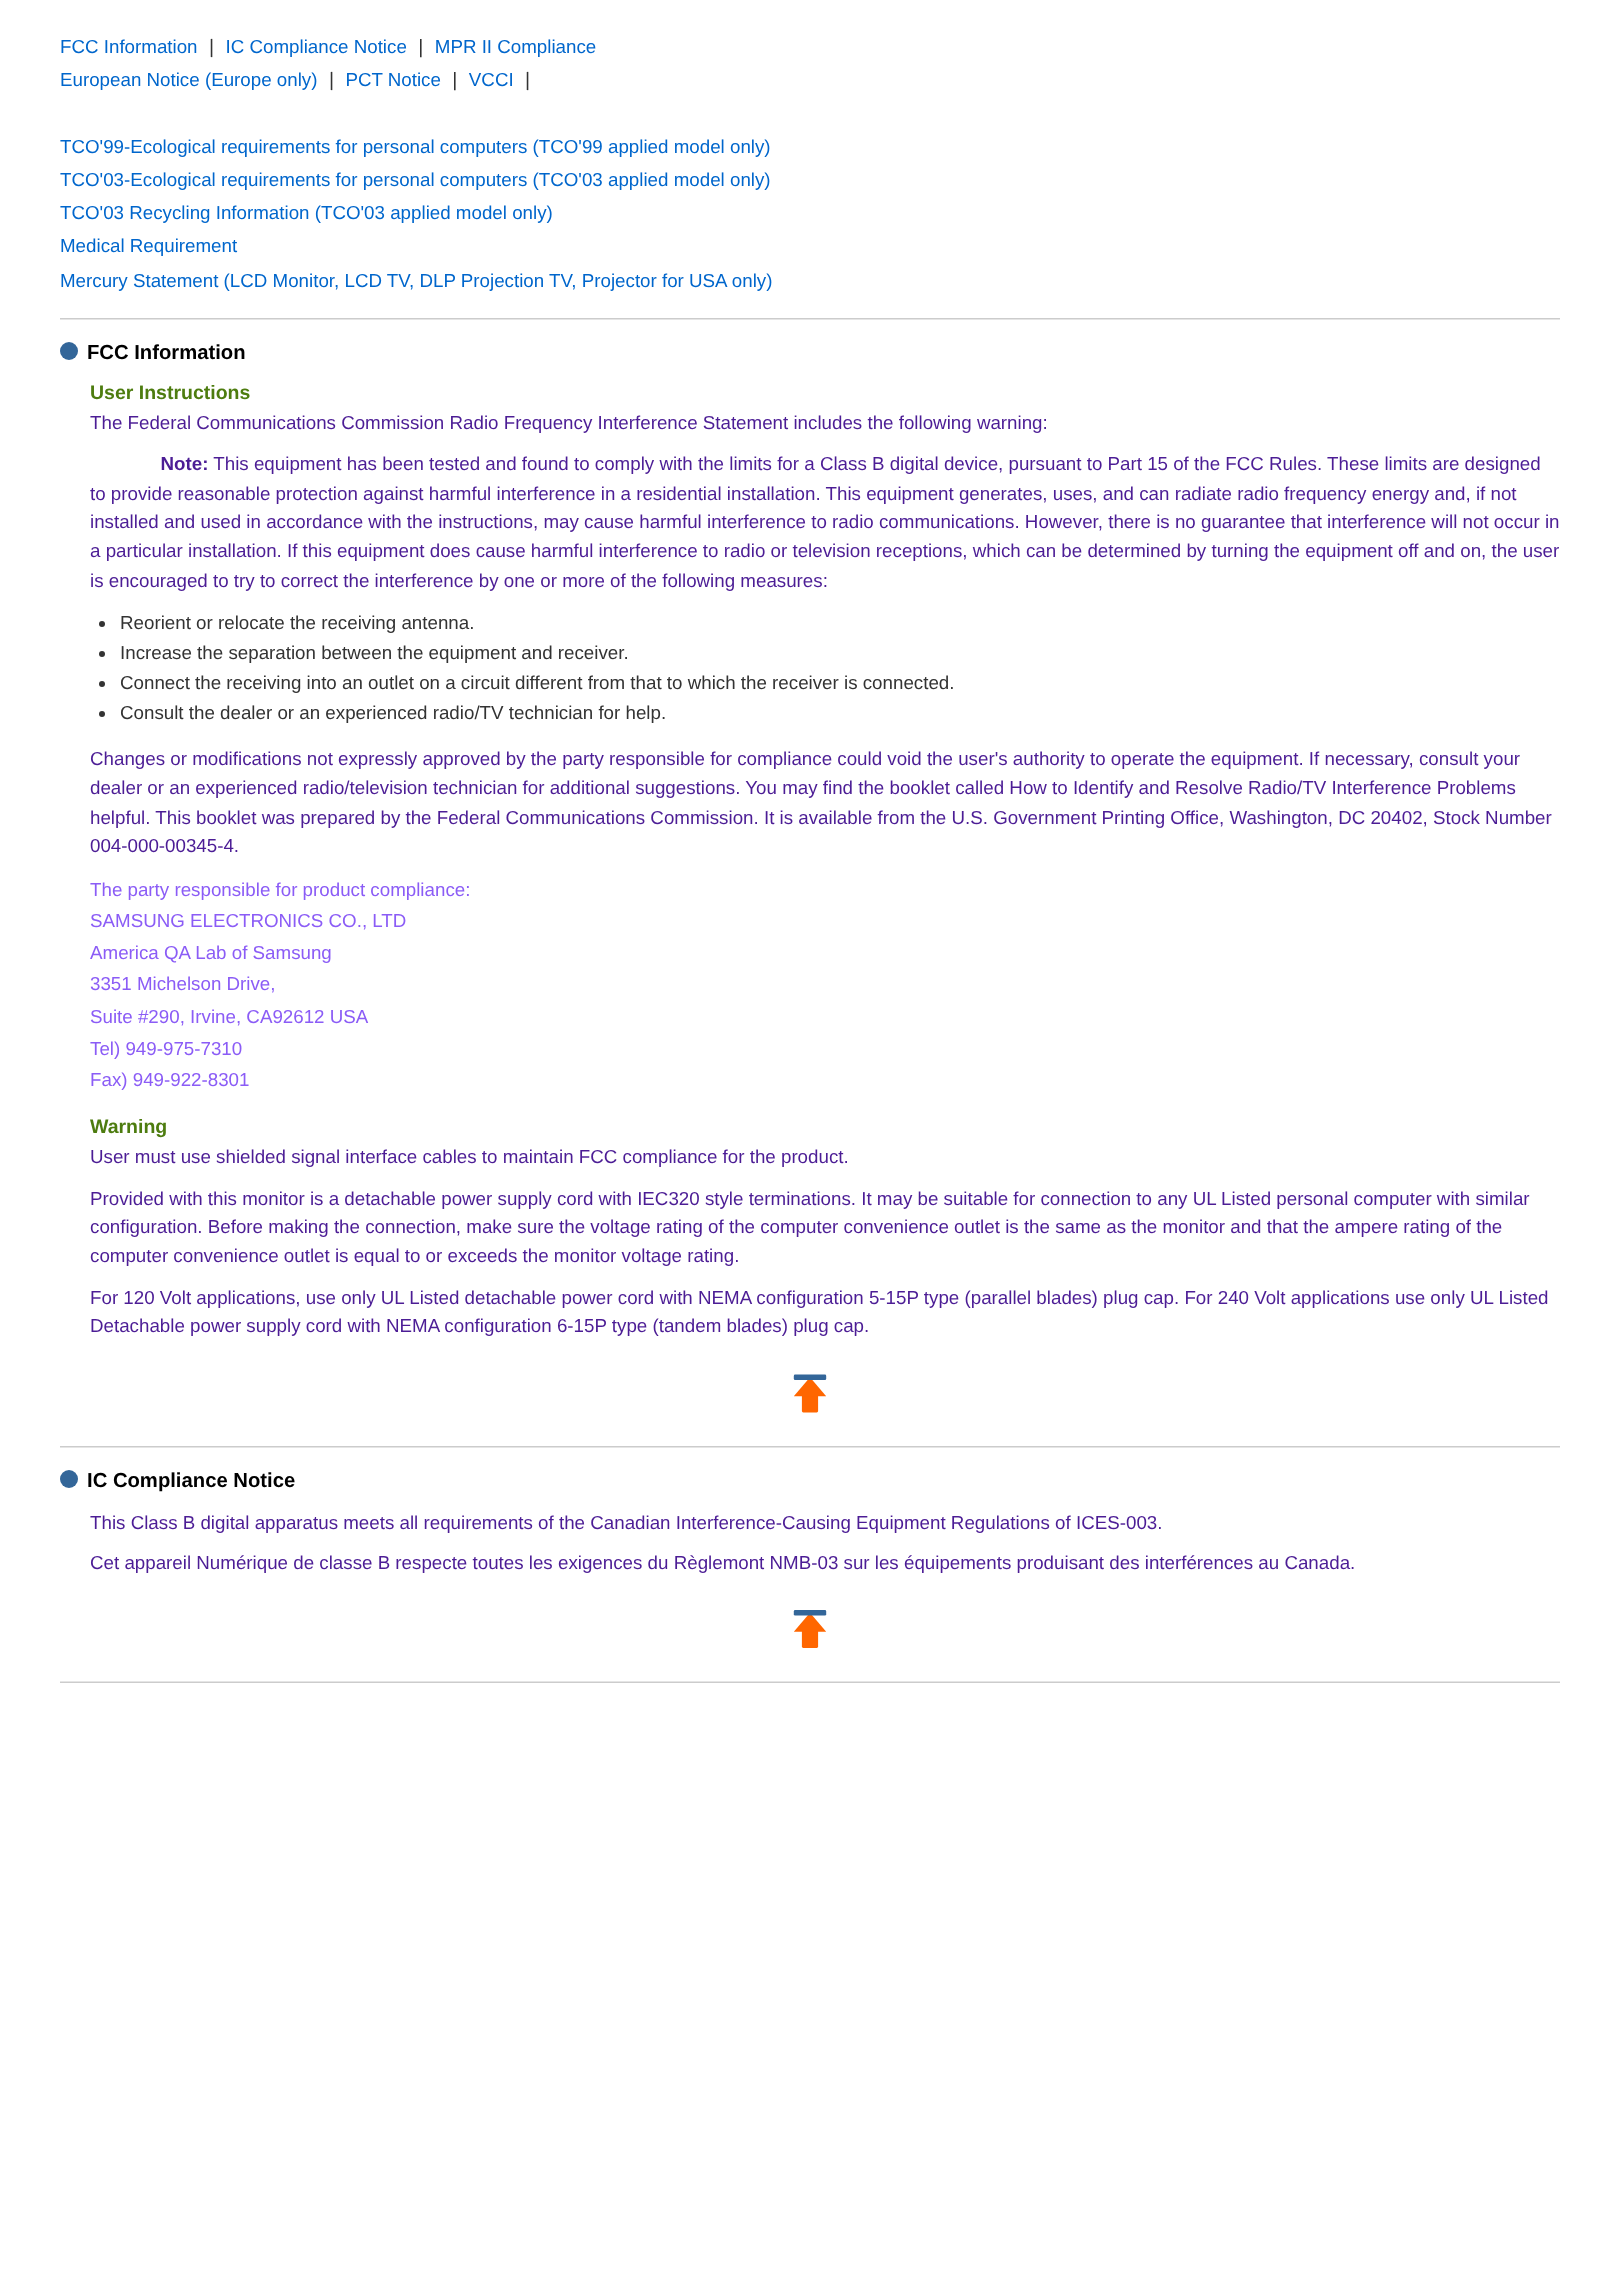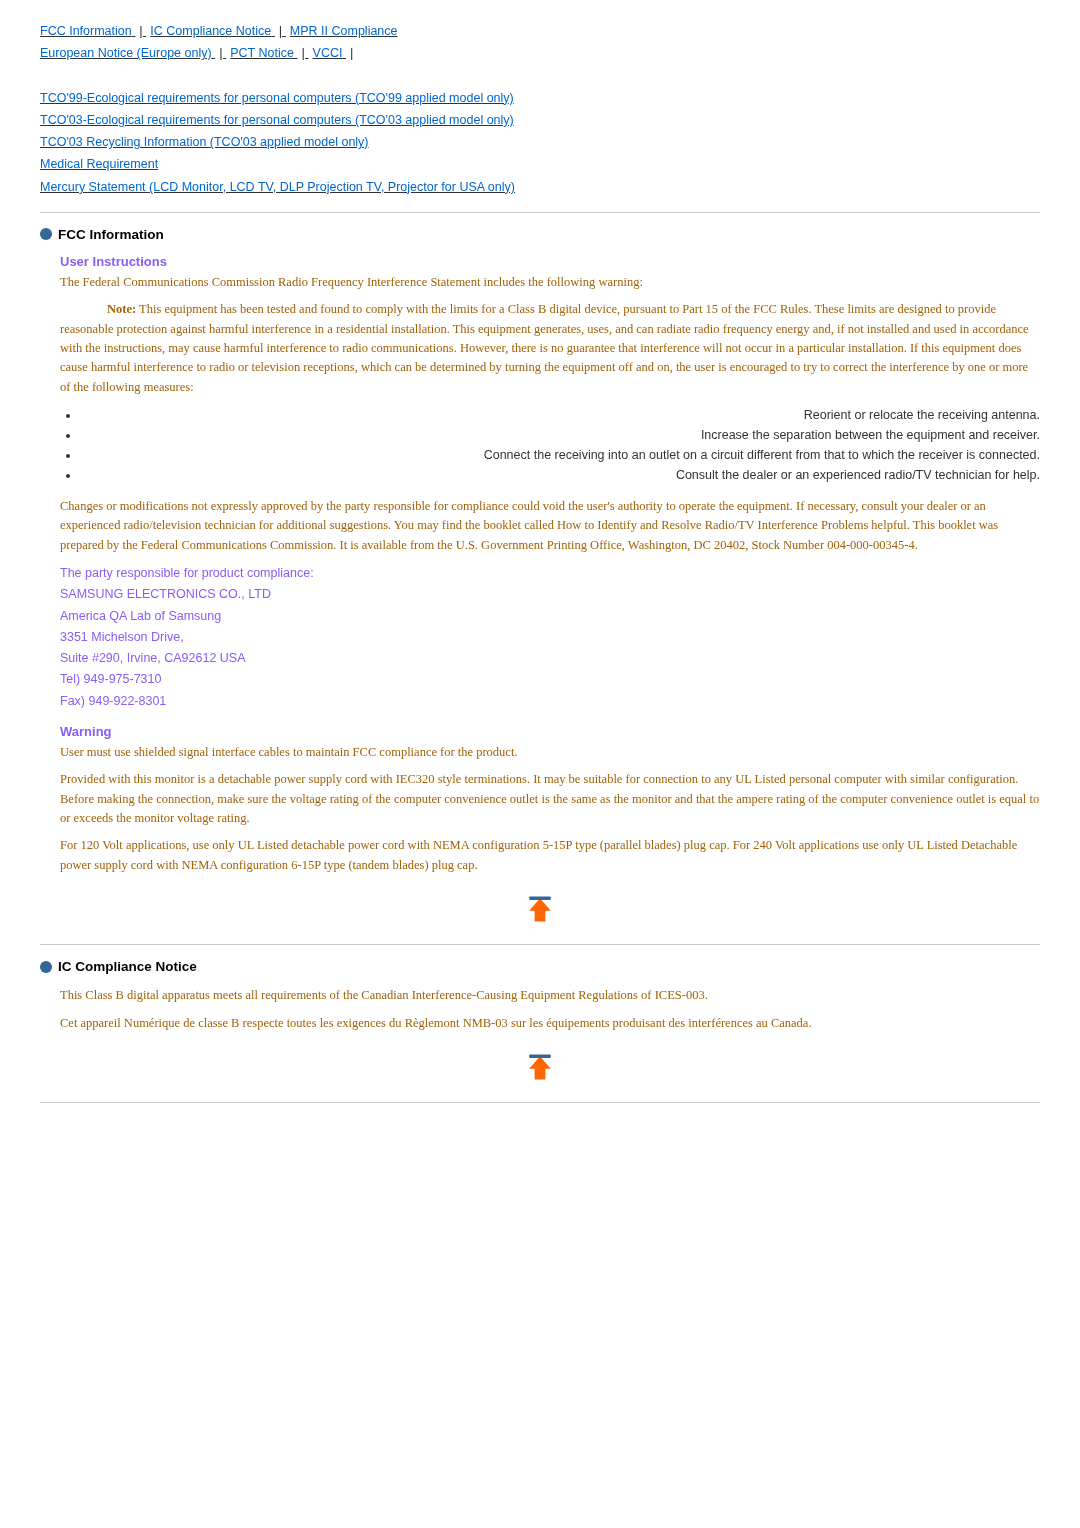--- a/index.html
+++ b/index.html
@@ -7,21 +7,20 @@
       font-family: Arial, sans-serif;
       font-size: 13px;
       color: #333;
       background: #fff;
       padding: 20px 40px;
       max-width: 1080px;
     }
     .nav-links {
       margin-bottom: 6px;
       line-height: 1.7;
-      text-decoration: underline;
     }
     .nav-links a, .nav-link {
       color: #0066cc;
       text-decoration: none;
       font-size: 12.5px;
     }
     .separator {
       color: #333;
       margin: 0 4px;
     }
@@ -54,37 +53,35 @@
       color: #000;
     }
     .subsection {
       margin-left: 20px;
       margin-bottom: 12px;
     }
     .subsection-title {
       font-weight: bold;
       font-size: 13px;
       margin-bottom: 4px;
-      color: #8b5cf6;
+      color: #4d7c0f;
     }
     .body-text {
       font-size: 12.5px;
       line-height: 1.55;
-      color: #a16207;
+      color: #4c1d95;
       margin-bottom: 8px;
-      font-family: Liberation Serif, serif;
     }
     .note-bold {
       font-weight: bold;
       margin-left: 47px;
     }
     ul.bullet-list {
       margin-left: 20px;
       margin-bottom: 8px;
-      text-align: right;
     }
     ul.bullet-list li {
       font-size: 12.5px;
       line-height: 1.6;
       list-style-type: disc;
       color: #333;
     }
     .company-info {
       font-size: 12.5px;
       line-height: 1.7;

